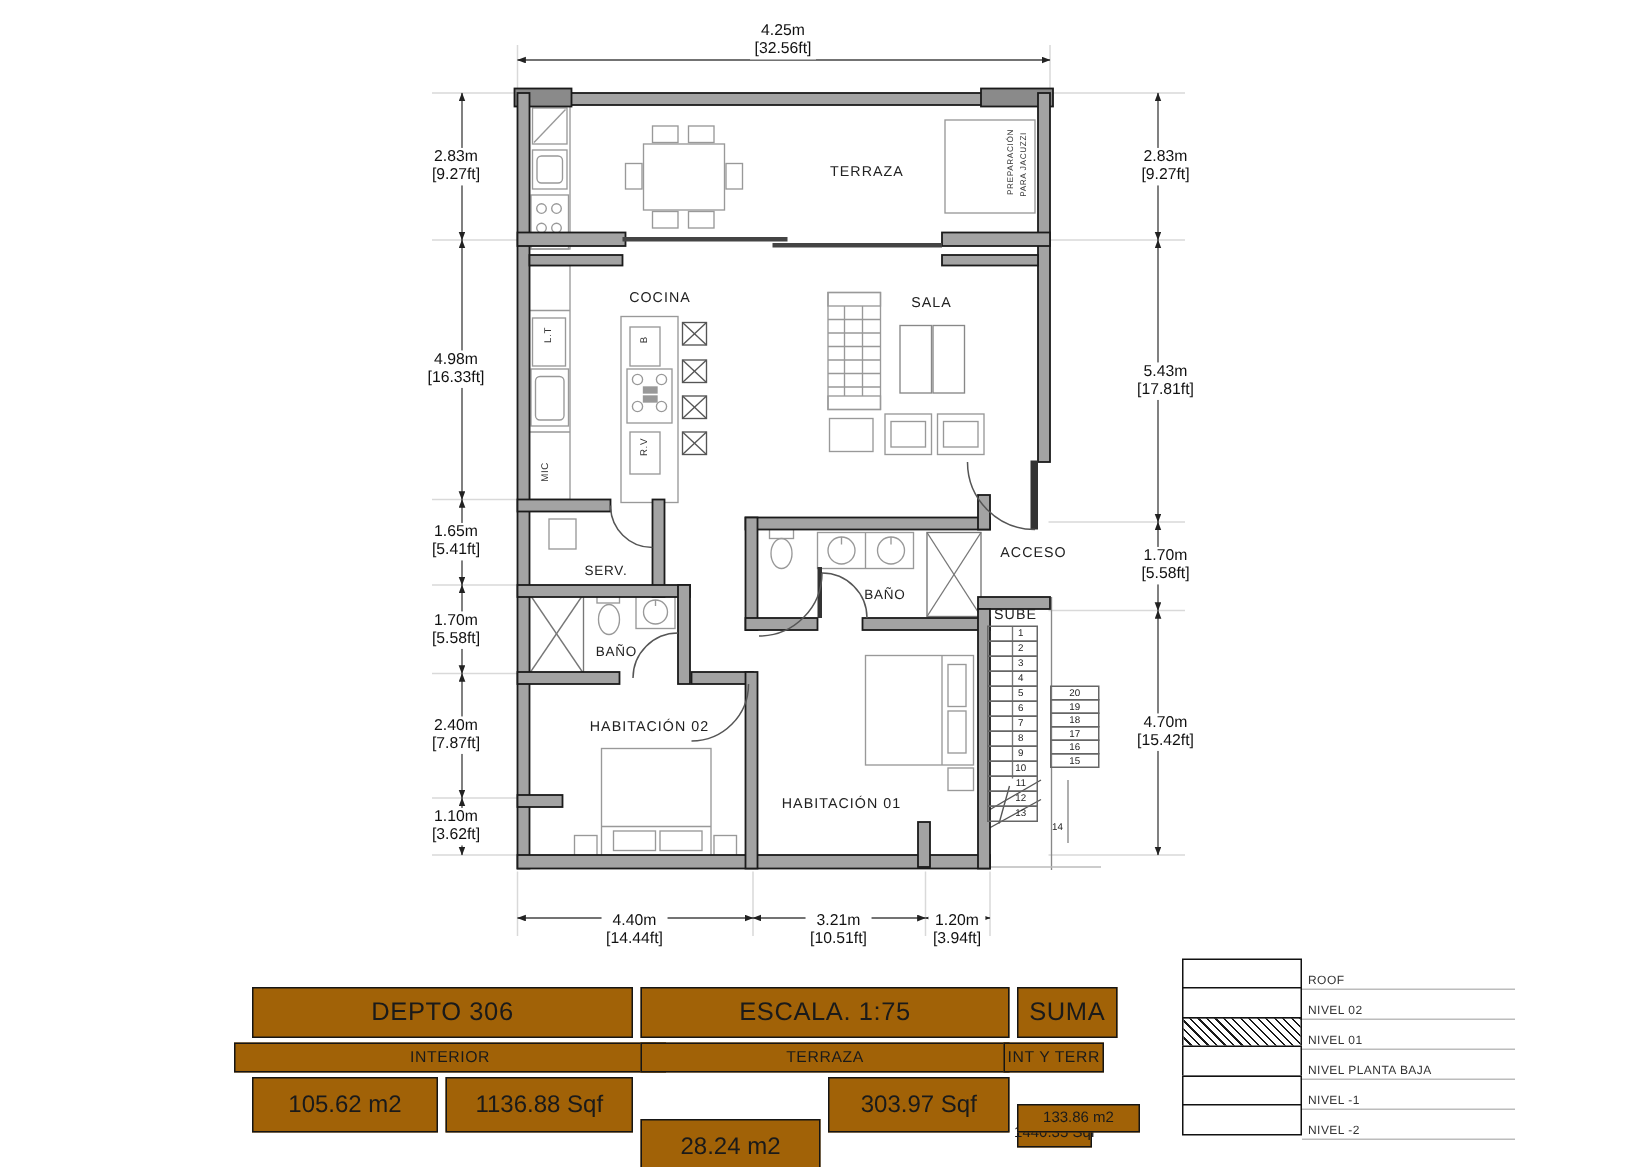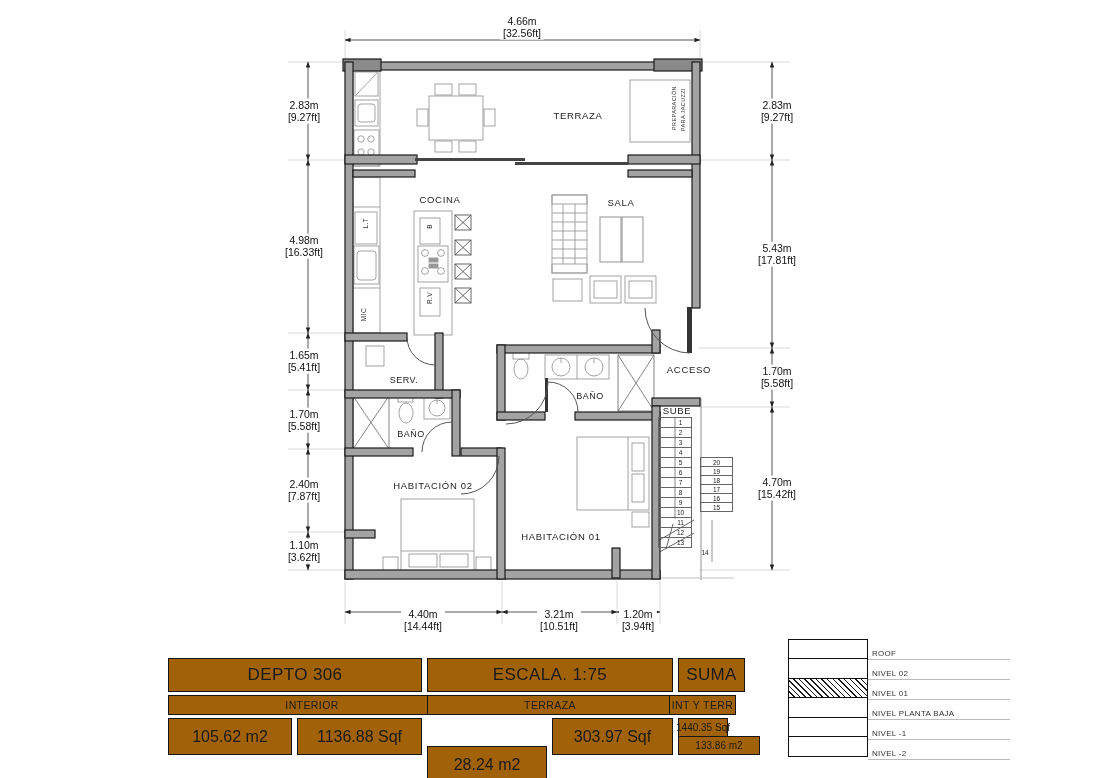--- a/index.html
+++ b/index.html
@@ -266,21 +266,21 @@
     <path d="M407 337 A28 28 0 0 0 435 365"></path>
     <path d="M422 452 A30 30 0 0 1 452 422"></path>
     <rect x="545" y="378" width="3" height="34" fill="#333" stroke="none"></rect>
     <path d="M548 382 A30 30 0 0 1 578 412"></path>
     <path d="M548 382 A42 42 0 0 1 506 424"></path>
     <path d="M499 456 A38 38 0 0 1 461 494"></path>
   </g>
 </svg>
 
 <div class="dim" style="left:522px;top:27px">
-      <span>4.66m</span>
+      <span>4.25m</span>
       <span>[32.56ft]</span>
     </div>
 
 <div class="dim" style="left:304px;top:111px">
       <span>2.83m</span>
       <span>[9.27ft]</span>
     </div>
 <div class="dim" style="left:304px;top:246px">
       <span>4.98m</span>
       <span>[16.33ft]</span>
@@ -410,29 +410,29 @@
   <div class="scell" style="height:10px">
         <span>15</span>
       </div>
 </div>
 <div class="lbl xs" style="left:705px;top:552px">14</div>
 
 <div class="tcell t-big" style="left:168px;top:658px;width:254px;height:34px">DEPTO 306</div>
 <div class="tcell t-big" style="left:427px;top:658px;width:246px;height:34px">ESCALA. 1:75</div>
 <div class="tcell t-big" style="left:678px;top:658px;width:67px;height:34px">SUMA</div>
 
-<div class="tcell t-med" style="left:168px;top:695px;width:288px;height:20px">INTERIOR</div>
+<div class="tcell t-med" style="left:156px;top:695px;width:288px;height:20px">INTERIOR</div>
 <div class="tcell t-med" style="left:427px;top:695px;width:246px;height:20px">TERRAZA</div>
 <div class="tcell t-med" style="left:669px;top:695px;width:67px;height:20px">INT Y TERR</div>
 
 <div class="tcell t-num" style="left:168px;top:718px;width:124px;height:37px">105.62 m2</div>
 <div class="tcell t-num" style="left:297px;top:718px;width:125px;height:37px">1136.88 Sqf</div>
 <div class="tcell t-num" style="left:427px;top:746px;width:120px;height:37px">28.24 m2</div>
 <div class="tcell t-num" style="left:552px;top:718px;width:121px;height:37px">303.97 Sqf</div>
-<div class="tcell t-sm" style="left:678px;top:718px;width:50px;height:19px">1440.35 Sqf</div>
+<div class="tcell t-sm" style="left:678px;top:746px;width:50px;height:19px">1440.35 Sqf</div>
 <div class="tcell t-sm" style="left:678px;top:736px;width:82px;height:19px">133.86 m2</div>
 
 <div style="position:absolute;left:788px;top:640px">
   <div class="band"></div>
   <div class="band"></div>
   <div class="band hatch"></div>
   <div class="band"></div>
   <div class="band"></div>
   <div class="band"></div>
 </div>

